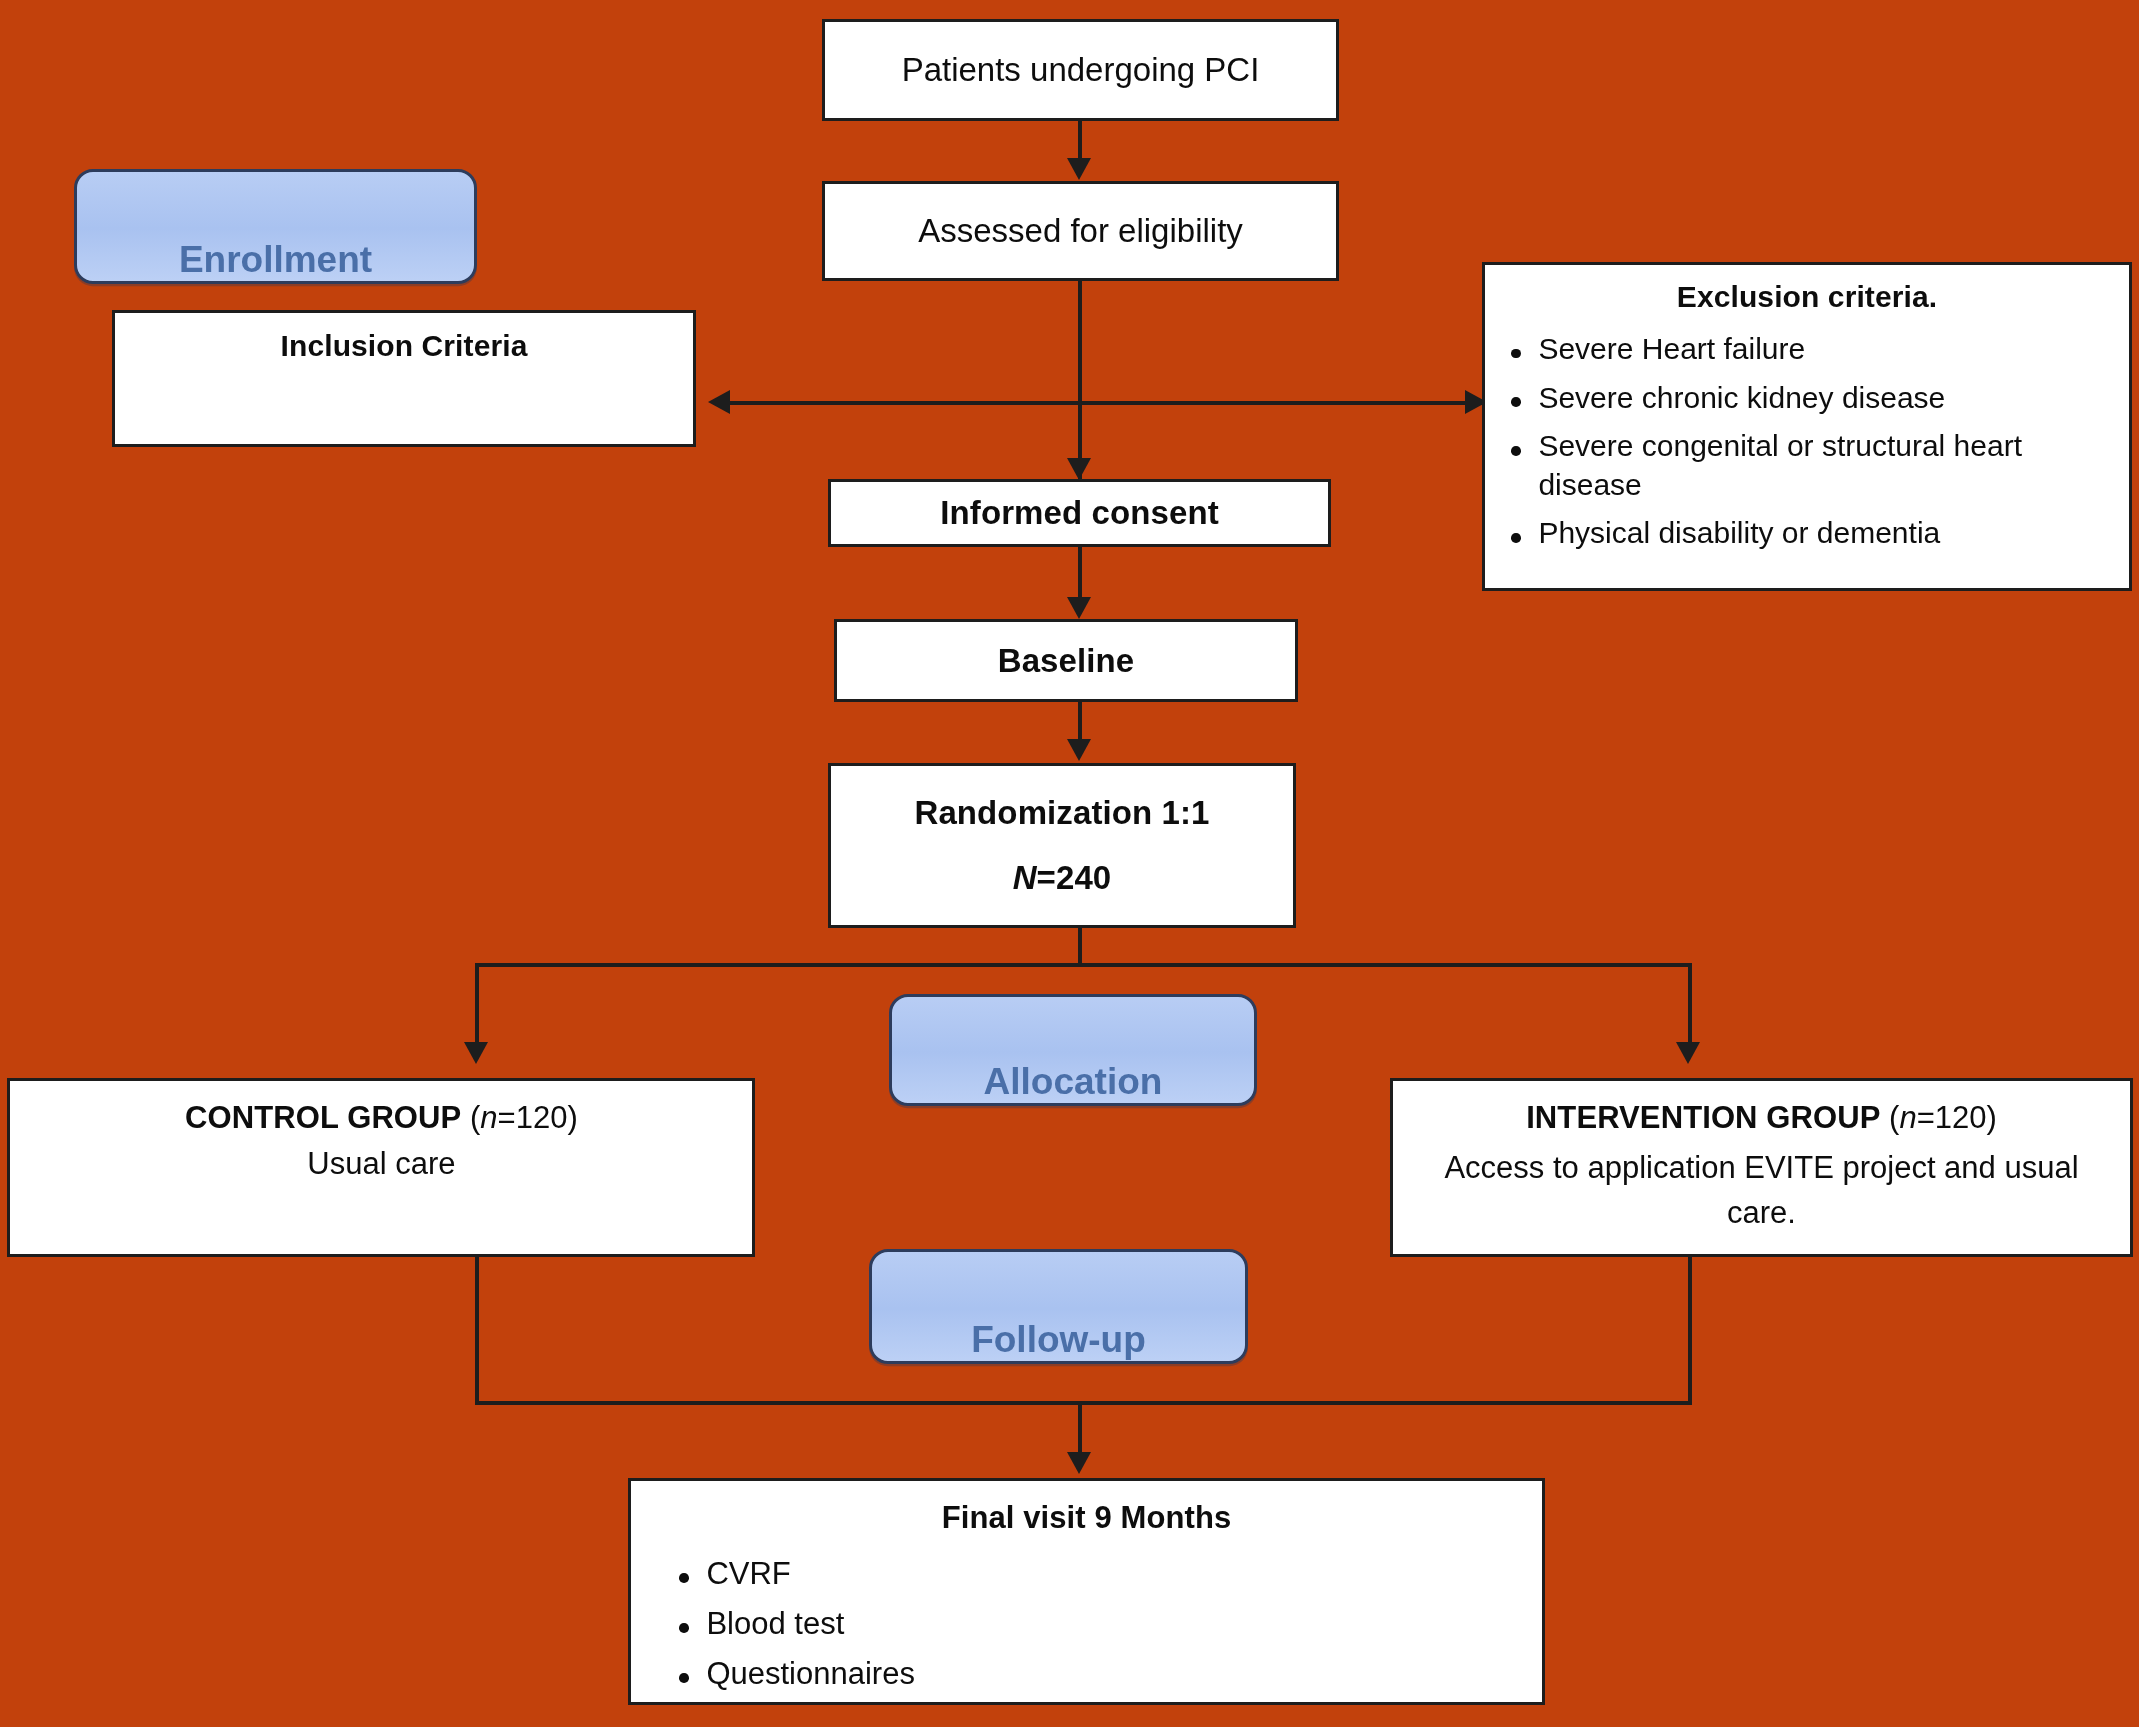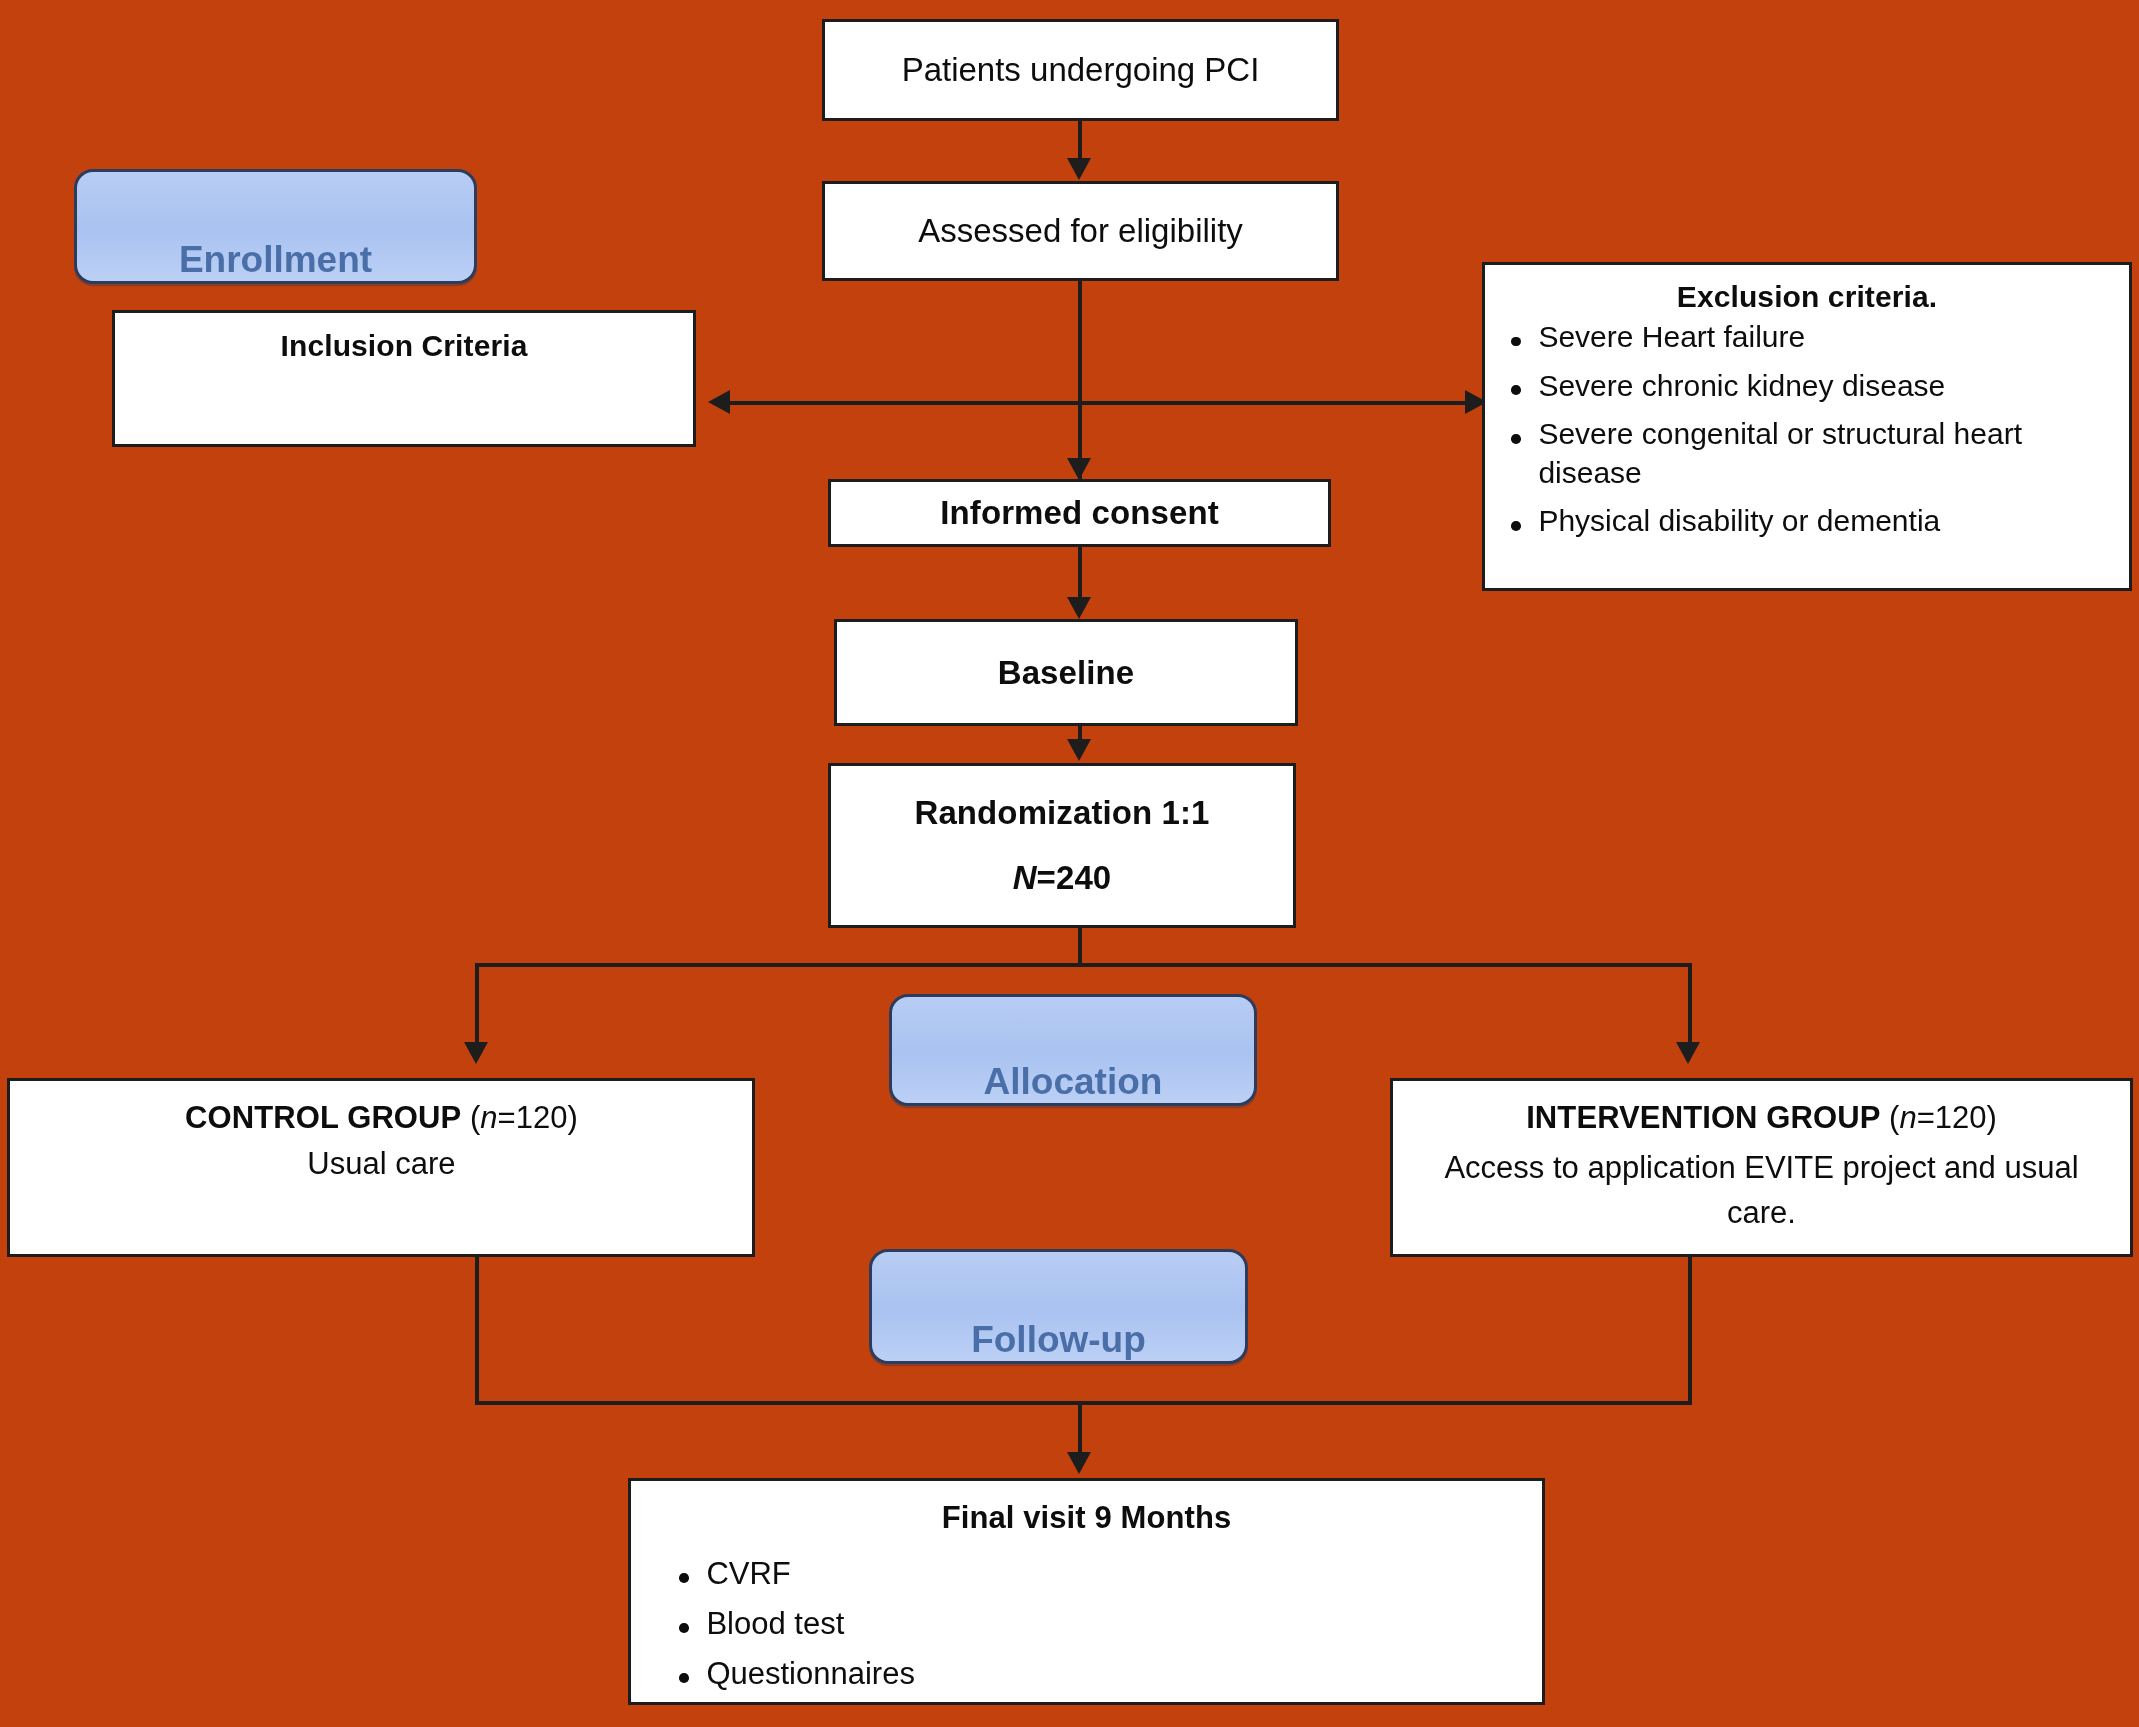--- a/index.html
+++ b/index.html
@@ -138,34 +138,34 @@
 
   <div class="badge" style="left:74px;top:169px;width:403px;height:115px;font-size:37px;">
     <span>Enrollment</span>
   </div>
 
   <div class="box topalign" style="left:112px;top:310px;width:584px;height:137px;font-size:30px;padding:16.3px 7.4px 0 7.4px;">
     <div class="ttl" style="width:100%;margin-bottom:15px;">Inclusion Criteria</div>
   </div>
 
   <div class="box topalign" style="left:1482px;top:262px;width:650px;height:329px;font-size:30px;padding:15px 7.4px 0 7.4px;">
-    <div class="ttl" style="width:100%;">Exclusion criteria.</div>
+    <div class="ttl" style="width:100%;margin-bottom:12px;">Exclusion criteria.</div>
     <ul class="bl">
       <li>Severe Heart failure</li>
       <li>Severe chronic kidney disease</li>
       <li>Severe congenital or structural heart disease</li>
       <li>Physical disability or dementia</li>
     </ul>
   </div>
 
   <div class="box" style="left:828px;top:479px;width:503px;height:68px;font-size:33px;">
     <div class="ttl">Informed consent</div>
   </div>
 
-  <div class="box" style="left:834px;top:619px;width:464px;height:107px;font-size:33px;">
+  <div class="box" style="left:834px;top:619px;width:464px;height:83px;font-size:33px;">
     <div class="ttl">Baseline</div>
   </div>
 
   <div class="box" style="left:828px;top:763px;width:468px;height:165px;font-size:33px;">
     <div class="ttl" style="margin-bottom:27px;">Randomization 1:1</div>
     <div class="ttl"><i class="it">N</i><span>=240</span></div>
   </div>
 
   <div class="badge" style="left:889px;top:994px;width:368px;height:112px;font-size:37px;">
     <span>Allocation</span>

